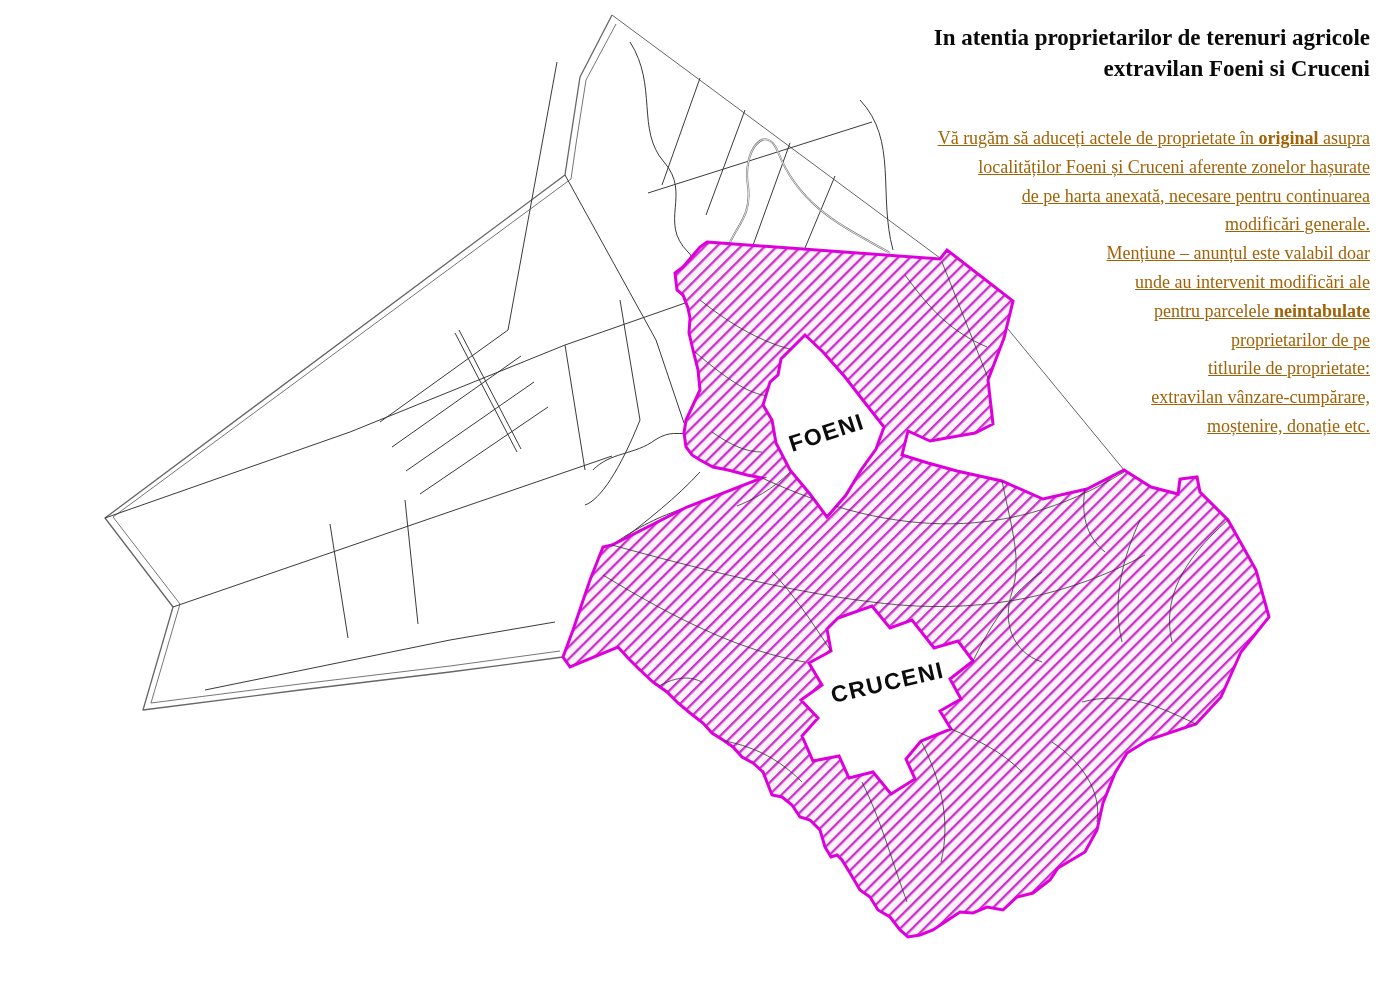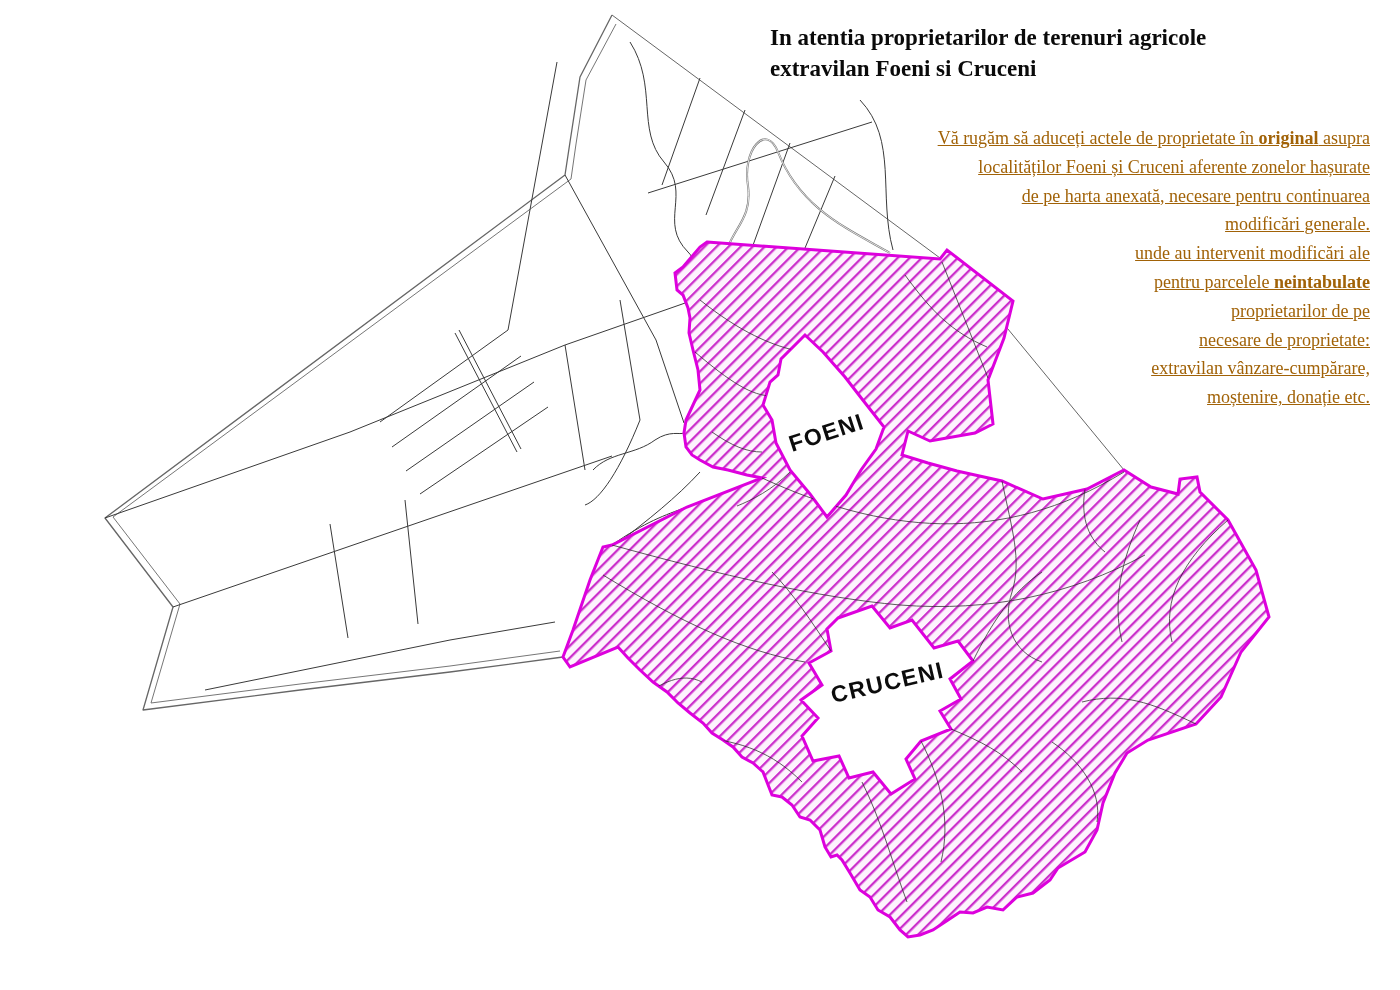--- a/index.html
+++ b/index.html
@@ -1,20 +1,20 @@
 <!DOCTYPE html>
 <html><head>
 <meta charset="utf-8">
 <style>
   html,body{margin:0;padding:0;background:#ffffff;}
   .page{position:relative;width:1400px;height:990px;background:#ffffff;overflow:hidden;
         font-family:"Liberation Serif", serif;color:#111;}
   .map-svg{position:absolute;left:0;top:0;}
   .announcement{position:absolute;left:770px;top:22px;width:600px;}
-  .ann-title{text-align:left;font-weight:bold;font-size:23px;line-height:31px;color:#0a0a0a;}
+  .ann-title{text-align:right;font-weight:bold;font-size:23px;line-height:31px;color:#0a0a0a;}
   .ann-body{margin-top:40px;text-align:right;font-size:18px;line-height:28.8px;color:#a16207;text-decoration:underline;}
   .ann-body .ln{white-space:nowrap;}
   .ann-body b{font-weight:bold;}
 </style>
 </head>
 <body>
 
 <div class="page">
 
   <svg class="map-svg" width="1400" height="990" viewBox="0 0 1400 990">
@@ -124,22 +124,23 @@
   <div class="announcement">
     <div class="ann-title">
       <div class="ln">In atentia proprietarilor de terenuri agricole</div>
       <div class="ln">extravilan Foeni si Cruceni</div>
     </div>
     <div class="ann-body">
       <div class="ln"><span>Vă rugăm să aduceți actele de proprietate în </span><b>original</b><span> asupra</span></div>
       <div class="ln">localităților Foeni și Cruceni aferente zonelor hașurate</div>
       <div class="ln">de pe harta anexată, necesare pentru continuarea</div>
       <div class="ln">modificări generale.</div>
+      <div class="ln">Mențiune – anunțul este valabil doar</div>
       <div class="ln">unde au intervenit modificări ale</div>
       <div class="ln"><span>pentru parcelele </span><b>neintabulate</b></div>
       <div class="ln">proprietarilor de pe</div>
-      <div class="ln">necesare de proprietate:</div>
+      <div class="ln">titlurile de proprietate:</div>
       <div class="ln">extravilan vânzare-cumpărare,</div>
       <div class="ln">moștenire, donație etc.</div>
     </div>
   </div>
 
 </div>
 
 </body></html>

